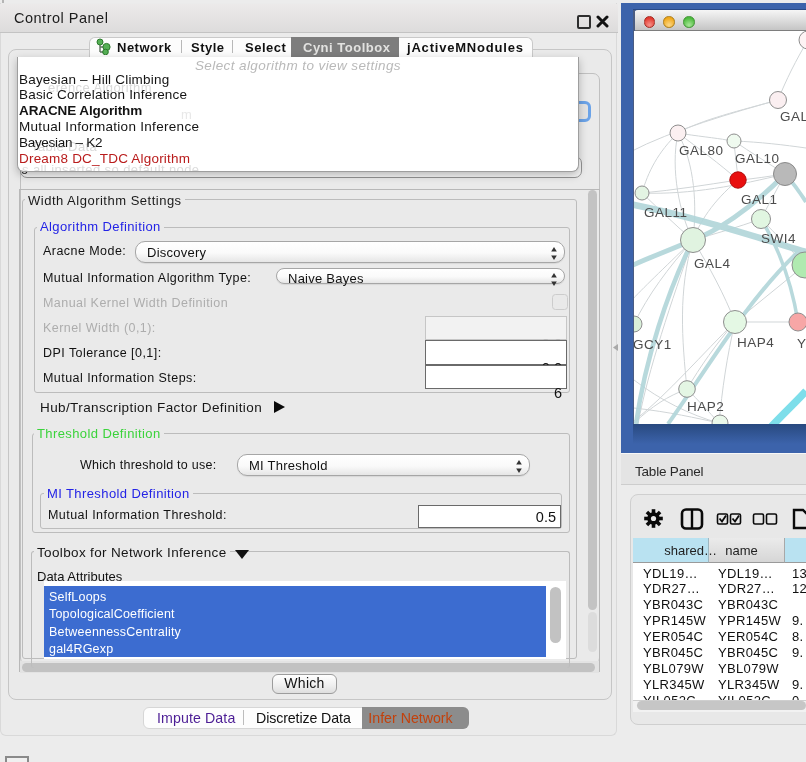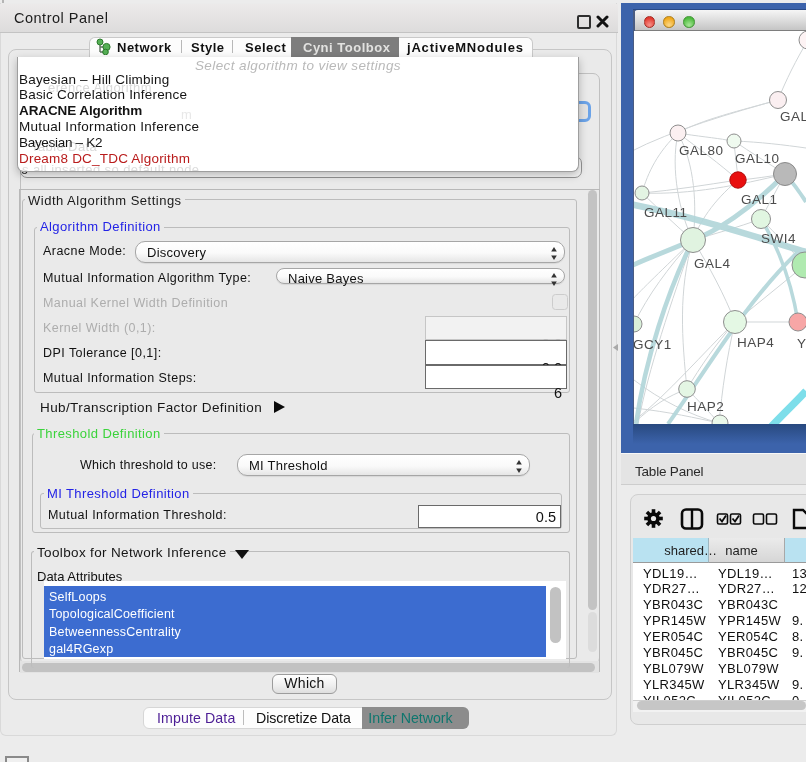--- a/index.html
+++ b/index.html
@@ -135,21 +135,21 @@
 <div class="abs" style="left:550px;top:587px;width:11px;height:56px;background:#c2c2c2;border-radius:5.5px;"></div>
 
 <div class="abs" style="left:272px;top:673.5px;width:65px;height:20px;border:1px solid #9c9c9c;border-radius:6px;background:linear-gradient(180deg,#ffffff,#eeeeee 60%,#dedede);box-sizing:border-box;"></div>
 <div class="abs" style="left:272px;top:675px;width:65px;text-align:center;font-size:14px;color:#111;letter-spacing:0.3px;">Which</div>
 
 <div class="abs" style="left:143px;top:706.5px;width:326px;height:22px;background:#fdfdfd;border:1px solid #d6d6d6;border-radius:6px;box-sizing:border-box;"></div>
 <div class="abs" style="left:157px;top:710px;font-size:14.2px;color:#4c1d95;letter-spacing:0.1px;">Impute Data</div>
 <div class="abs" style="left:242.5px;top:710px;width:1px;height:15px;background:#bdbdbd;"></div>
 <div class="abs" style="left:256px;top:710px;font-size:14.2px;color:#111;letter-spacing:-0.1px;">Discretize Data</div>
 <div class="abs" style="left:362px;top:706.5px;width:107px;height:22px;background:#8c8c8c;border-radius:0 6px 6px 0;"></div>
-<div class="abs" style="left:362px;top:710px;width:97px;text-align:center;font-size:14.2px;color:#0f766e;letter-spacing:0;">Infer Network</div>
+<div class="abs" style="left:362px;top:710px;width:97px;text-align:center;font-size:14.2px;color:#c2410c;letter-spacing:0;">Infer Network</div>
 
 <div class="abs" style="left:5px;top:756px;width:20px;height:12px;border:2px solid #8a8a8a;background:#f0f0f0;"></div>
 
 <div class="abs" style="left:613px;top:344px;width:5px;height:7px;background:#a9a9a9;clip-path:polygon(100% 0,0 50%,100% 100%);"></div>
 
 <div class="abs" style="left:621px;top:3px;width:185px;height:450px;background:#3c63ab;"></div>
 
 <div class="abs" style="left:633px;top:424px;width:173px;height:20px;background:linear-gradient(180deg,#28497f,#3c63ab);"></div>
 
 <div class="abs" style="left:633px;top:9px;width:173px;height:1.5px;background:#2a4a86;"></div>

